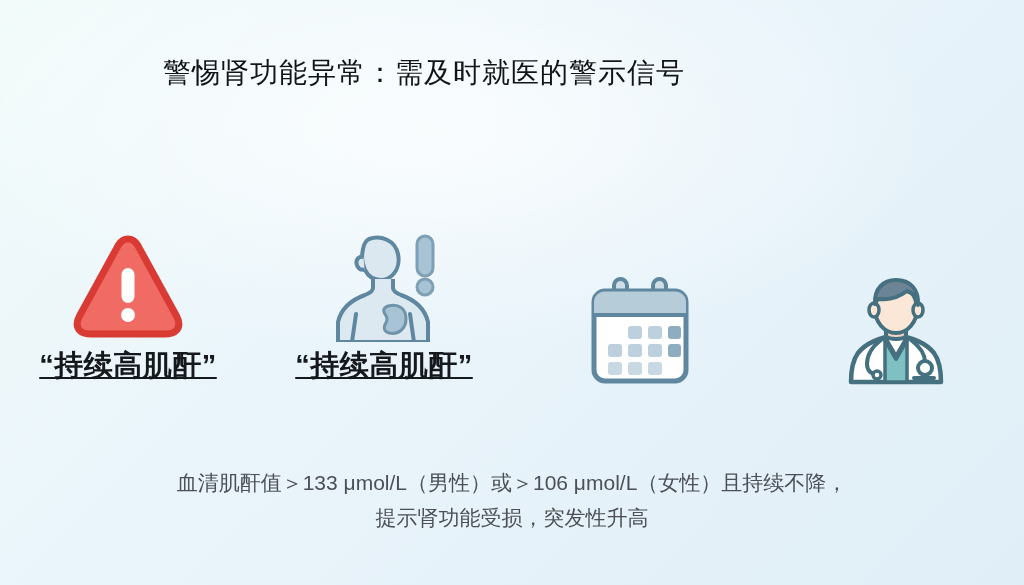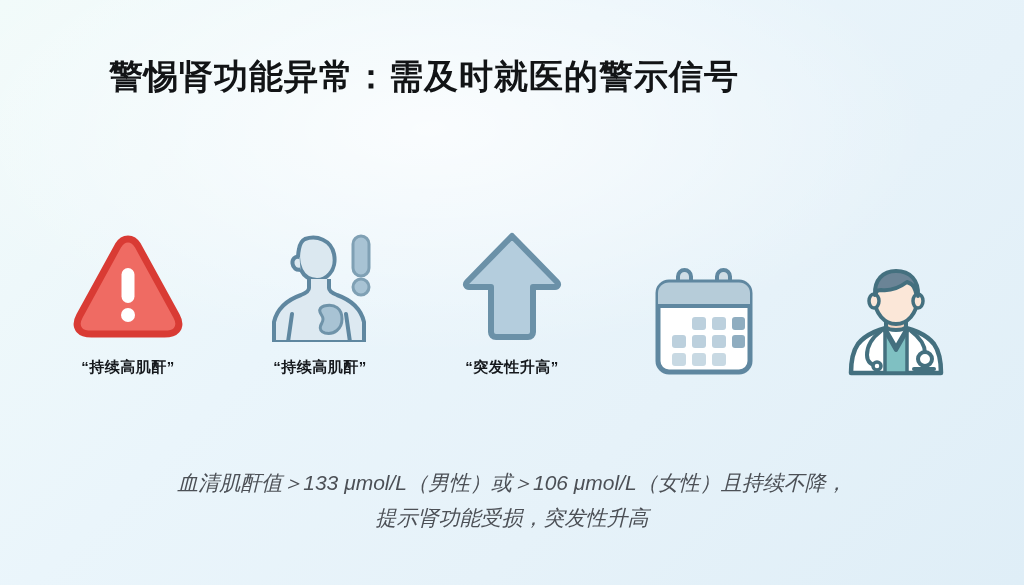--- a/index.html
+++ b/index.html
@@ -30,22 +30,22 @@
     background: radial-gradient(ellipse 70% 55% at 42% 22%, rgba(255,255,255,0.75) 0%, rgba(255,255,255,0.0) 70%);
     pointer-events: none;
   }
 
   #title {
     position: absolute;
     top: 55px;
     left: 0;
     width: 848px;
     text-align: center;
-    font-size: 34px;
-    font-weight: bold;
+    font-size: 28px;
+    font-weight: normal;
     color: #121416;
     letter-spacing: 1px;
     line-height: 1.25;
     white-space: nowrap;
   }
 
   #icon-row {
     position: absolute;
     top: 222px;
     left: 32px;
@@ -64,38 +64,38 @@
 
   .icon-art {
     width: 120px;
     height: 120px;
     display: flex;
     align-items: flex-end;
     justify-content: center;
   }
 
   .icon-label {
-    margin-top: 16px;
-    font-size: 15px;
+    margin-top: 4px;
+    font-size: 29px;
     font-weight: bold;
     color: #15181c;
     white-space: nowrap;
     letter-spacing: 0.5px;
+    text-decoration: underline;
   }
 
   #caption {
     position: absolute;
     top: 466px;
     left: 0;
     width: 1024px;
     text-align: center;
     font-size: 21px;
     color: #4c5056;
     line-height: 1.65;
-    font-style: italic;
   }
   .caption-line {
     display: block;
     white-space: nowrap;
   }
 </style>
 </head>
 <body>
 
 <div id="slide">
@@ -130,28 +130,20 @@
 
           <path d="M63 76 C74 73 81 79 81 89 C81 99 73 105 64 103 C60 102 58.5 99 59.5 96 C60.5 93 62 92 62 89 C62 86 60 85 59 82 C58 79 60 77 63 76 Z" fill="#a8c3d4" stroke="#6f93a9" stroke-width="3" stroke-linejoin="round"></path>
 
           <rect x="92" y="6" width="16" height="40" rx="8" fill="#a8c3d4" stroke="#7fa0b4" stroke-width="3"></rect>
           <circle cx="100" cy="57" r="8" fill="#a8c3d4" stroke="#7fa0b4" stroke-width="3"></circle>
         </svg>
       </div>
       <div class="icon-label">“持续高肌酐”</div>
     </div>
 
-    <div class="icon-cell">
-      <div class="icon-art">
-        <svg width="118" height="112" viewBox="0 0 118 112" aria-hidden="true">
-          <path d="M59 6 L104 52 C106 54 105 57 102 57 L80 57 L80 102 C80 105 78 107 75 107 L43 107 C40 107 38 105 38 102 L38 57 L16 57 C13 57 12 54 14 52 Z" fill="#b4cddd" stroke="#6b91a8" stroke-width="6" stroke-linejoin="round"></path>
-        </svg>
-      </div>
-      <div class="icon-label">“突发性升高”</div>
-    </div>
 
     <div class="icon-cell">
       <div class="icon-art">
         <svg width="118" height="112" viewBox="0 0 118 112" aria-hidden="true">
 
           <rect x="33" y="5" width="13" height="26" rx="6.5" fill="#cfdde6" stroke="#5f87a0" stroke-width="4"></rect>
           <rect x="72" y="5" width="13" height="26" rx="6.5" fill="#cfdde6" stroke="#5f87a0" stroke-width="4"></rect>
 
           <rect x="13" y="17" width="92" height="90" rx="11" fill="#ffffff" stroke="#5f87a0" stroke-width="5"></rect>
 

